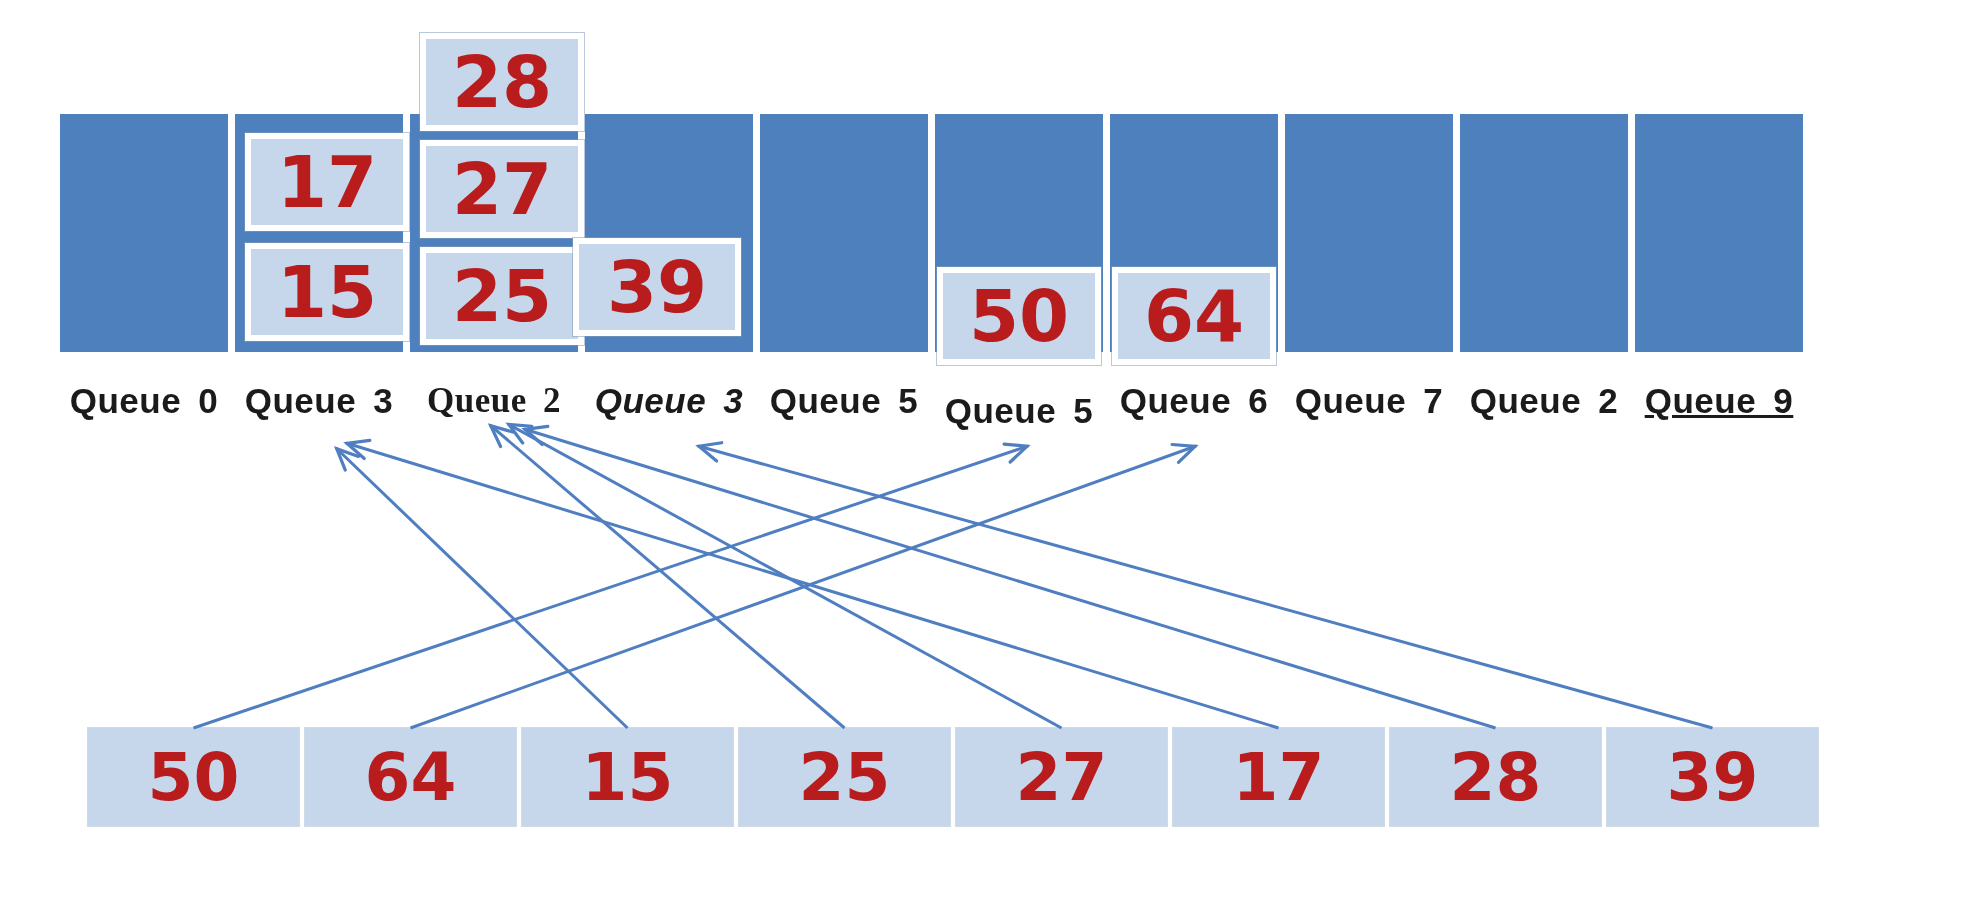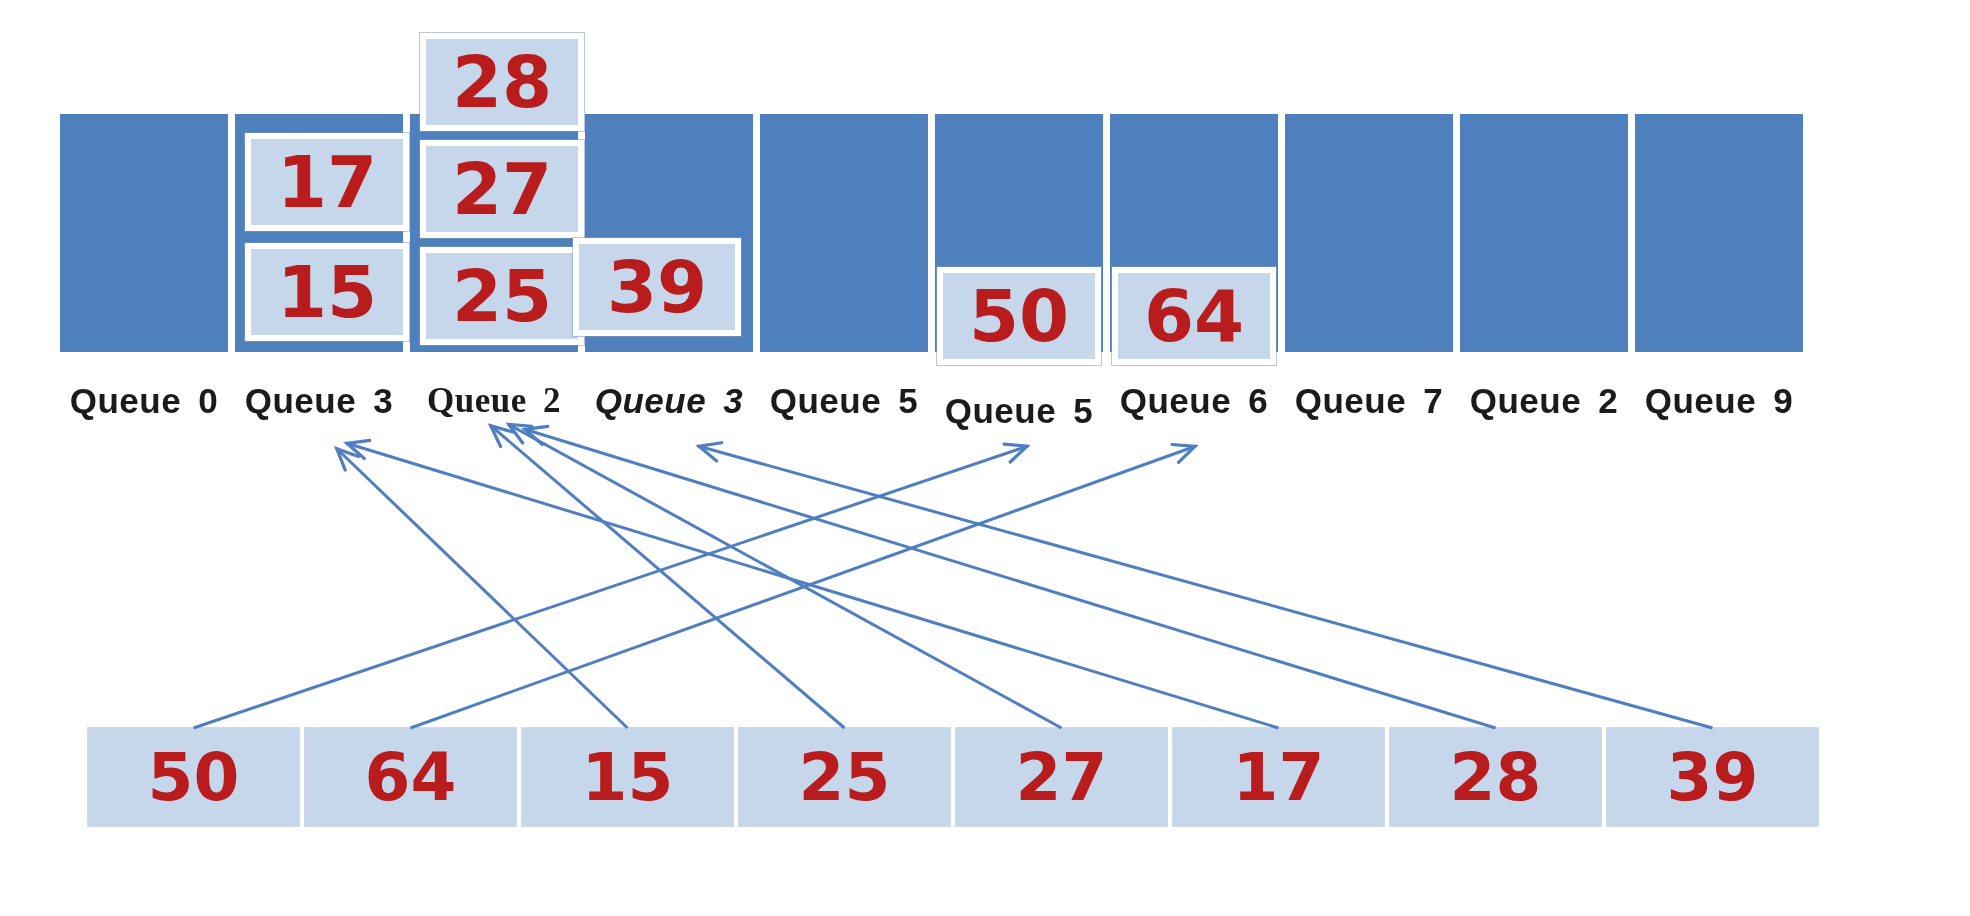--- a/index.html
+++ b/index.html
@@ -60,21 +60,21 @@
   <div id="labels">
       <div class="queue-label" style="left: 40px; top: 388px; width: 208px;">Queue 0</div>
       <div class="queue-label" style="left: 215px; top: 388px; width: 208px;">Queue 3</div>
       <div class="queue-label" style="left: 390px; top: 388px; width: 208px; font-family: Liberation Serif, serif;">Queue 2</div>
       <div class="queue-label" style="left: 565px; top: 388px; width: 208px; font-style: italic;">Queue 3</div>
       <div class="queue-label" style="left: 740px; top: 388px; width: 208px;">Queue 5</div>
       <div class="queue-label" style="left: 915px; top: 398px; width: 208px;">Queue 5</div>
       <div class="queue-label" style="left: 1090px; top: 388px; width: 208px; text-align: center;">Queue 6</div>
       <div class="queue-label" style="left: 1265px; top: 388px; width: 208px;">Queue 7</div>
       <div class="queue-label" style="left: 1440px; top: 388px; width: 208px;">Queue 2</div>
-      <div class="queue-label" style="left: 1615px; top: 388px; width: 208px;">Queue 9</div>
+      <div class="queue-label" style="left: 1615px; top: 388px; width: 208px; text-decoration: underline;">Queue 9</div>
     </div>
   <div id="array">
       <div class="acell" style="left: 88px; top: 728px; width: 211px; height: 98px;">50</div>
       <div class="acell" style="left: 305px; top: 728px; width: 211px; height: 98px;">64</div>
       <div class="acell" style="left: 522px; top: 728px; width: 211px; height: 98px;">15</div>
       <div class="acell" style="left: 739px; top: 728px; width: 211px; height: 98px;">25</div>
       <div class="acell" style="left: 956px; top: 728px; width: 211px; height: 98px;">27</div>
       <div class="acell" style="left: 1173px; top: 728px; width: 211px; height: 98px;">17</div>
       <div class="acell" style="left: 1390px; top: 728px; width: 211px; height: 98px;">28</div>
       <div class="acell" style="left: 1607px; top: 728px; width: 211px; height: 98px;">39</div>

